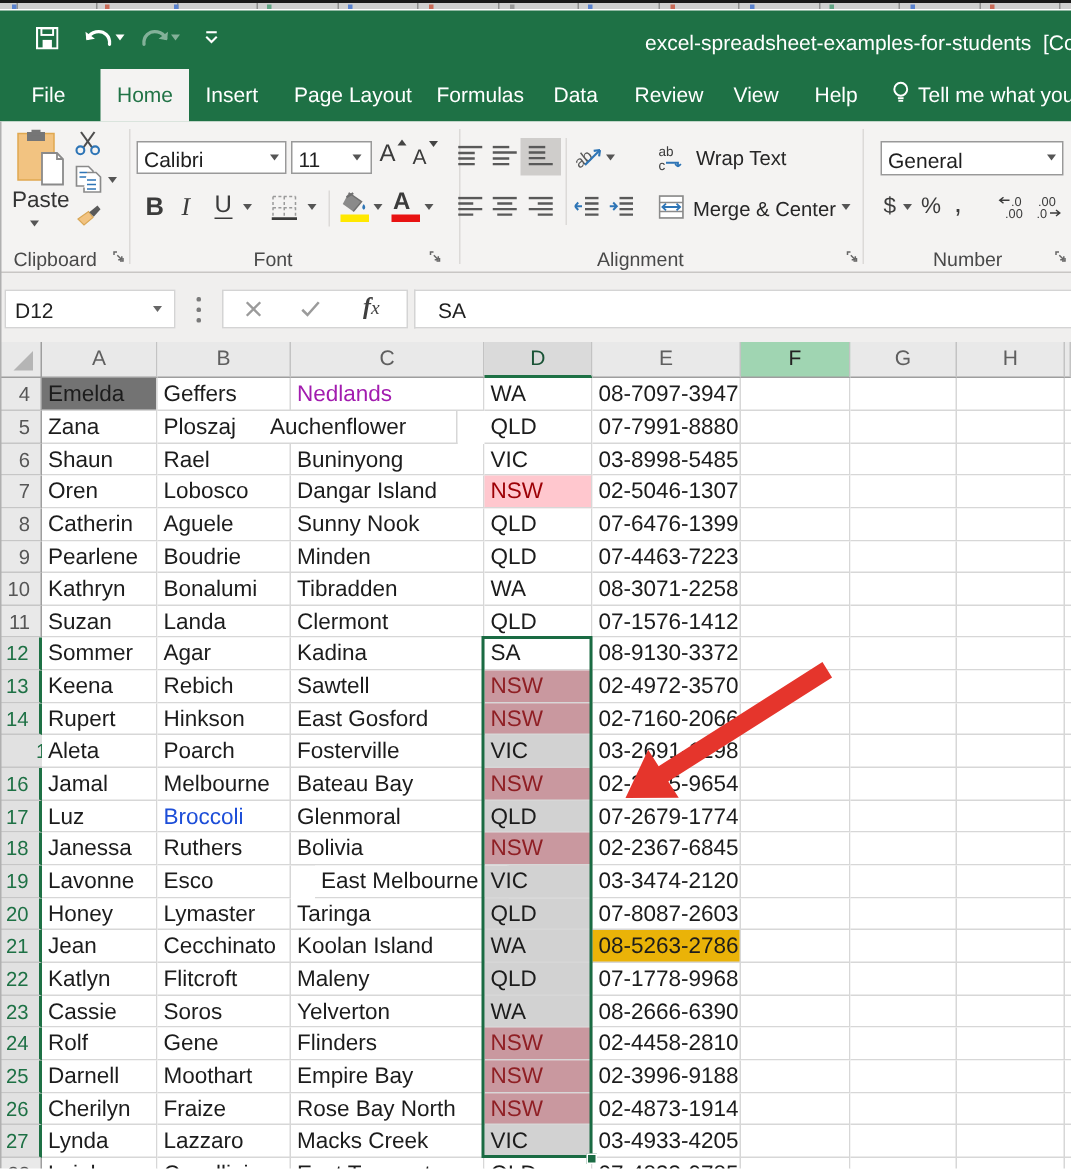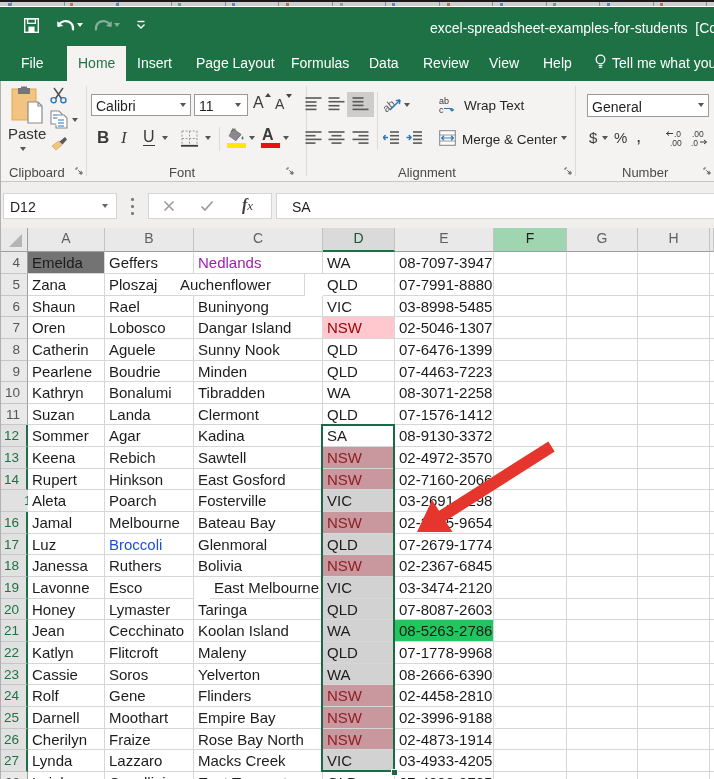--- a/index.html
+++ b/index.html
@@ -465,21 +465,21 @@
 <div class="abs" style="left:395px;top:598.668px;width:99px;height:21.648px;background:#fff;color:#1c1c1c;border-right:1px solid #d7d7d7;border-bottom:1px solid #d7d7d7;font-size:15px;line-height:21.648px;padding-left:4px;white-space:nowrap;overflow:hidden;">07-8087-2603</div>
 <div class="abs" style="left:494px;top:598.668px;width:73px;height:21.648px;background:#fff;color:#1c1c1c;border-right:1px solid #d7d7d7;border-bottom:1px solid #d7d7d7;font-size:15px;line-height:21.648px;padding-left:4px;white-space:nowrap;overflow:hidden;"></div>
 <div class="abs" style="left:567px;top:598.668px;width:71px;height:21.648px;background:#fff;color:#1c1c1c;border-right:1px solid #d7d7d7;border-bottom:1px solid #d7d7d7;font-size:15px;line-height:21.648px;padding-left:4px;white-space:nowrap;overflow:hidden;"></div>
 <div class="abs" style="left:638px;top:598.668px;width:72px;height:21.648px;background:#fff;color:#1c1c1c;border-right:1px solid #d7d7d7;border-bottom:1px solid #d7d7d7;font-size:15px;line-height:21.648px;padding-left:4px;white-space:nowrap;overflow:hidden;"></div>
 <div class="abs" style="left:710px;top:598.668px;width:4px;height:21.648px;background:#fff;color:#1c1c1c;border-right:1px solid #d7d7d7;border-bottom:1px solid #d7d7d7;font-size:15px;line-height:21.648px;padding-left:4px;white-space:nowrap;overflow:hidden;"></div>
 <div class="abs" style="left:0;top:620.316px;width:28px;height:21.648px;background:#e1e1e1;border-right:2px solid #1e7145;border-bottom:1px solid #c6c6c6;font-size:13.5px;color:#1e7145;text-align:right;padding-right:7px;line-height:21.648px;">21</div>
 <div class="abs" style="left:28px;top:620.316px;width:77px;height:21.648px;background:#fff;color:#1c1c1c;border-right:1px solid #d7d7d7;border-bottom:1px solid #d7d7d7;font-size:15px;line-height:21.648px;padding-left:4px;white-space:nowrap;overflow:hidden;">Jean</div>
 <div class="abs" style="left:105px;top:620.316px;width:89px;height:21.648px;background:#fff;color:#1c1c1c;border-right:1px solid #d7d7d7;border-bottom:1px solid #d7d7d7;font-size:15px;line-height:21.648px;padding-left:4px;white-space:nowrap;overflow:hidden;">Cecchinato</div>
 <div class="abs" style="left:194px;top:620.316px;width:129px;height:21.648px;background:#fff;color:#1c1c1c;border-right:1px solid #d7d7d7;border-bottom:1px solid #d7d7d7;font-size:15px;line-height:21.648px;padding-left:4px;white-space:nowrap;overflow:hidden;">Koolan Island</div>
 <div class="abs" style="left:323px;top:620.316px;width:72px;height:21.648px;background:#d2d2d2;color:#1c1c1c;border-right:1px solid #d7d7d7;border-bottom:1px solid #d7d7d7;font-size:15px;line-height:21.648px;padding-left:4px;white-space:nowrap;overflow:hidden;">WA</div>
-<div class="abs" style="left:395px;top:620.316px;width:99px;height:21.648px;background:#22c55e;color:#1c1c1c;border-right:1px solid #d7d7d7;border-bottom:1px solid #d7d7d7;font-size:15px;line-height:21.648px;padding-left:4px;white-space:nowrap;overflow:hidden;">08-5263-2786</div>
+<div class="abs" style="left:395px;top:620.316px;width:99px;height:21.648px;background:#eab308;color:#1c1c1c;border-right:1px solid #d7d7d7;border-bottom:1px solid #d7d7d7;font-size:15px;line-height:21.648px;padding-left:4px;white-space:nowrap;overflow:hidden;">08-5263-2786</div>
 <div class="abs" style="left:494px;top:620.316px;width:73px;height:21.648px;background:#fff;color:#1c1c1c;border-right:1px solid #d7d7d7;border-bottom:1px solid #d7d7d7;font-size:15px;line-height:21.648px;padding-left:4px;white-space:nowrap;overflow:hidden;"></div>
 <div class="abs" style="left:567px;top:620.316px;width:71px;height:21.648px;background:#fff;color:#1c1c1c;border-right:1px solid #d7d7d7;border-bottom:1px solid #d7d7d7;font-size:15px;line-height:21.648px;padding-left:4px;white-space:nowrap;overflow:hidden;"></div>
 <div class="abs" style="left:638px;top:620.316px;width:72px;height:21.648px;background:#fff;color:#1c1c1c;border-right:1px solid #d7d7d7;border-bottom:1px solid #d7d7d7;font-size:15px;line-height:21.648px;padding-left:4px;white-space:nowrap;overflow:hidden;"></div>
 <div class="abs" style="left:710px;top:620.316px;width:4px;height:21.648px;background:#fff;color:#1c1c1c;border-right:1px solid #d7d7d7;border-bottom:1px solid #d7d7d7;font-size:15px;line-height:21.648px;padding-left:4px;white-space:nowrap;overflow:hidden;"></div>
 <div class="abs" style="left:0;top:641.9639999999999px;width:28px;height:21.648px;background:#e1e1e1;border-right:2px solid #1e7145;border-bottom:1px solid #c6c6c6;font-size:13.5px;color:#1e7145;text-align:right;padding-right:7px;line-height:21.648px;">22</div>
 <div class="abs" style="left:28px;top:641.9639999999999px;width:77px;height:21.648px;background:#fff;color:#1c1c1c;border-right:1px solid #d7d7d7;border-bottom:1px solid #d7d7d7;font-size:15px;line-height:21.648px;padding-left:4px;white-space:nowrap;overflow:hidden;">Katlyn</div>
 <div class="abs" style="left:105px;top:641.9639999999999px;width:89px;height:21.648px;background:#fff;color:#1c1c1c;border-right:1px solid #d7d7d7;border-bottom:1px solid #d7d7d7;font-size:15px;line-height:21.648px;padding-left:4px;white-space:nowrap;overflow:hidden;">Flitcroft</div>
 <div class="abs" style="left:194px;top:641.9639999999999px;width:129px;height:21.648px;background:#fff;color:#1c1c1c;border-right:1px solid #d7d7d7;border-bottom:1px solid #d7d7d7;font-size:15px;line-height:21.648px;padding-left:4px;white-space:nowrap;overflow:hidden;">Maleny</div>
 <div class="abs" style="left:323px;top:641.9639999999999px;width:72px;height:21.648px;background:#d2d2d2;color:#1c1c1c;border-right:1px solid #d7d7d7;border-bottom:1px solid #d7d7d7;font-size:15px;line-height:21.648px;padding-left:4px;white-space:nowrap;overflow:hidden;">QLD</div>
 <div class="abs" style="left:395px;top:641.9639999999999px;width:99px;height:21.648px;background:#fff;color:#1c1c1c;border-right:1px solid #d7d7d7;border-bottom:1px solid #d7d7d7;font-size:15px;line-height:21.648px;padding-left:4px;white-space:nowrap;overflow:hidden;">07-1778-9968</div>

